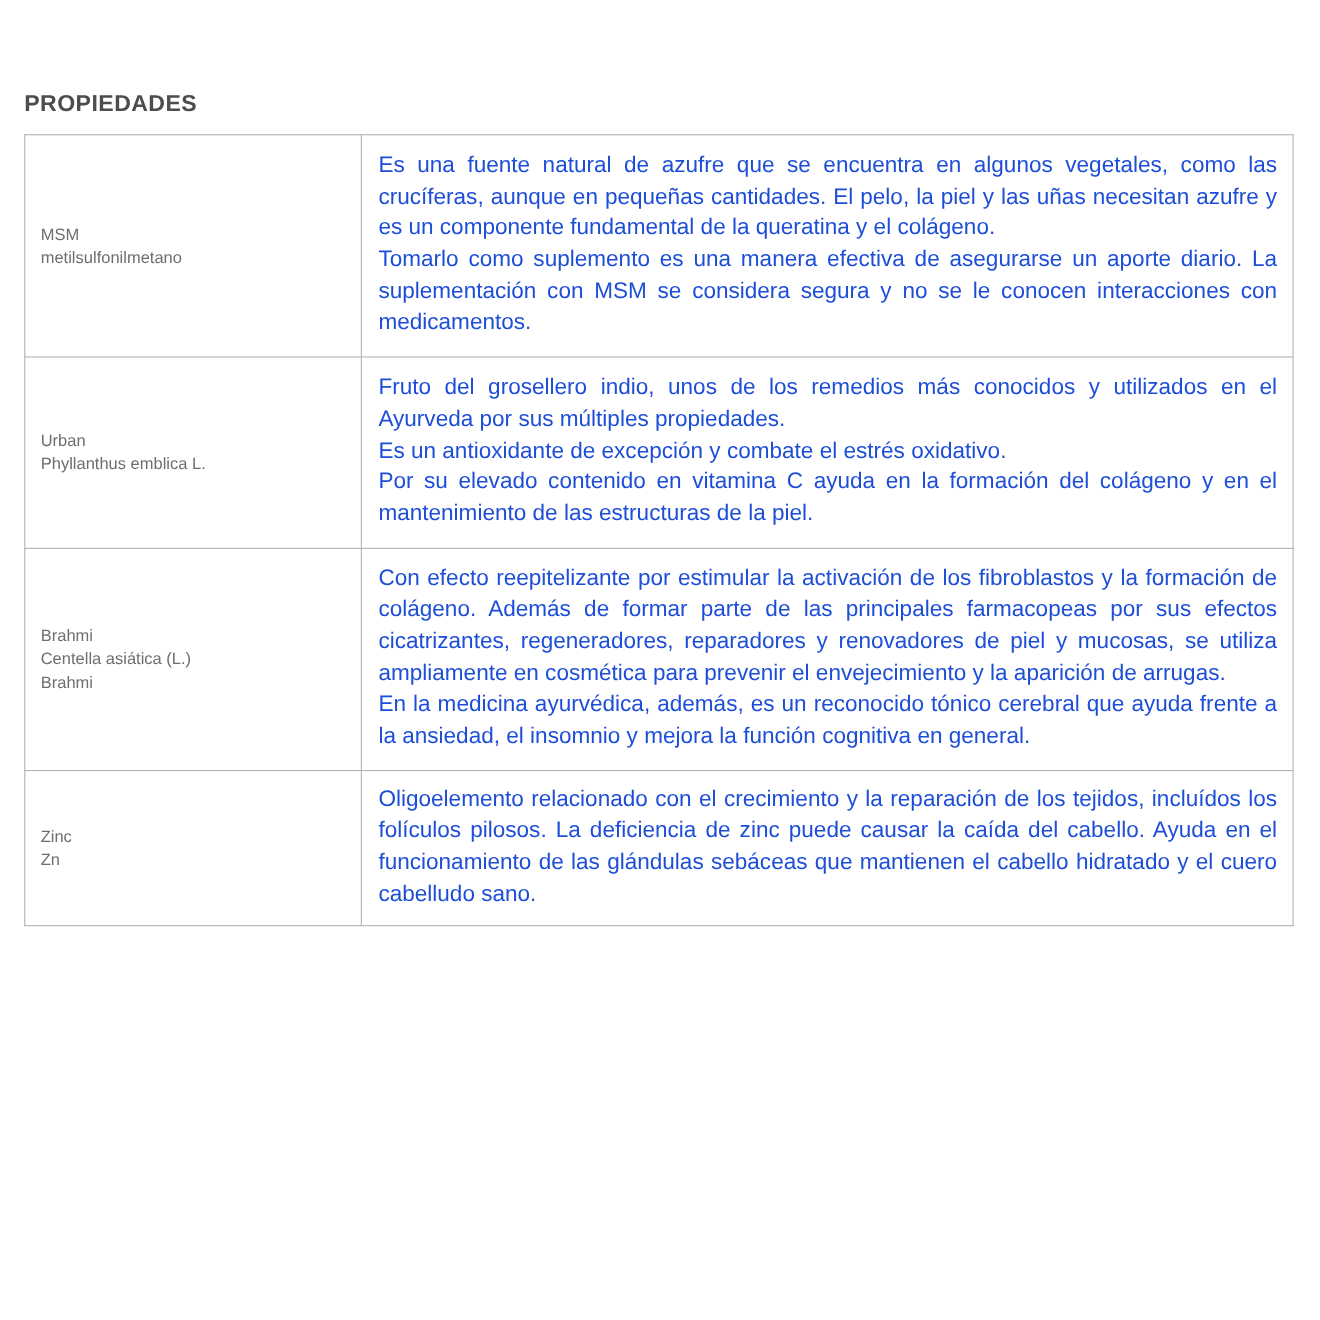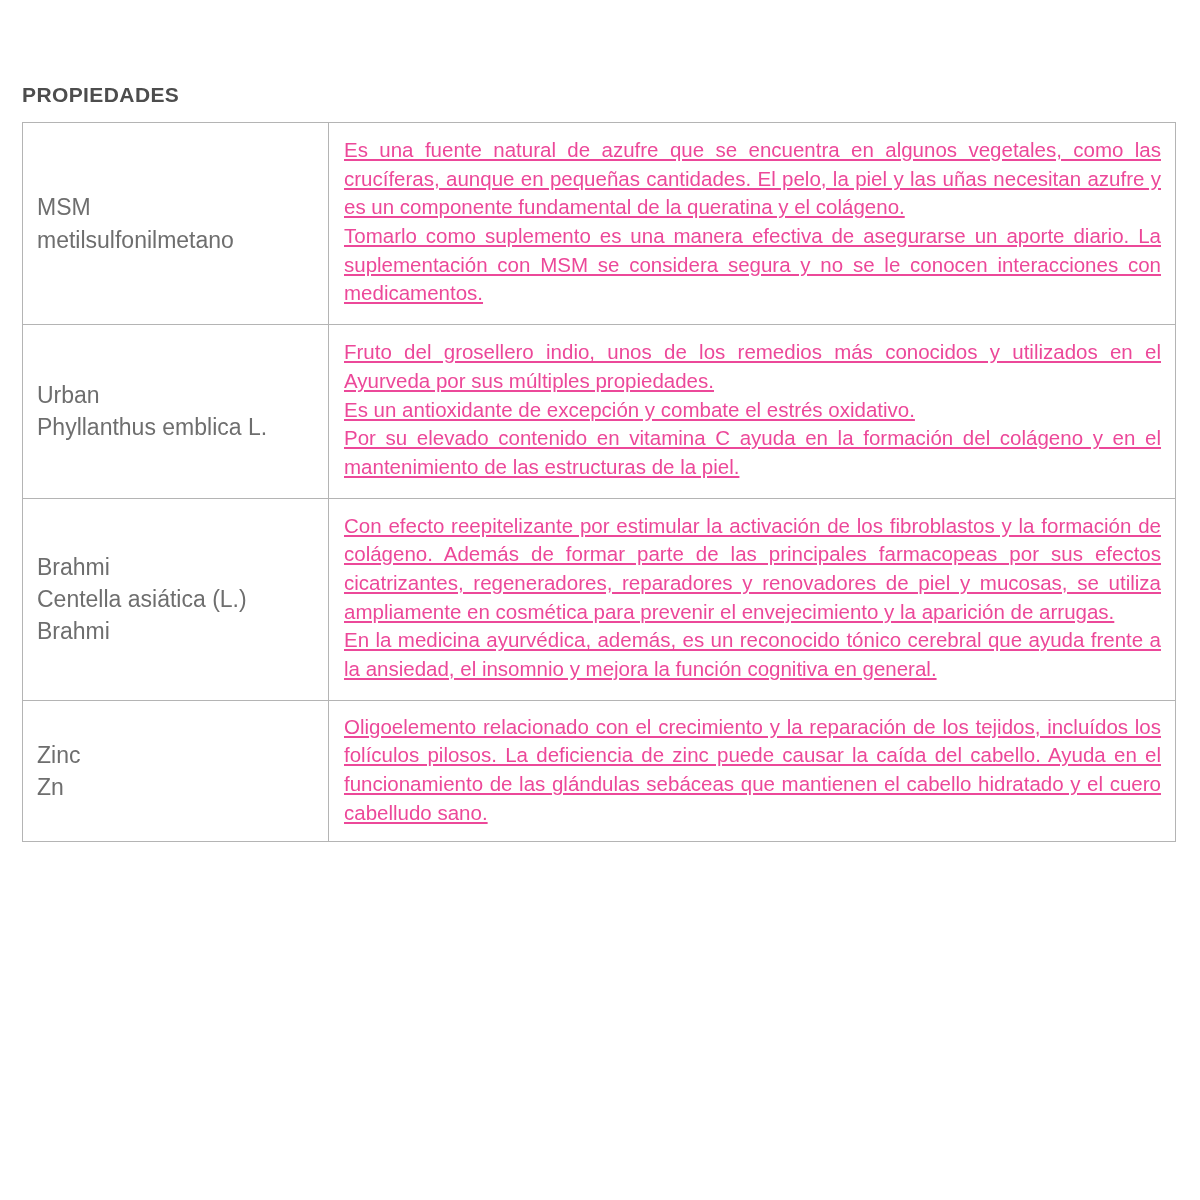--- a/index.html
+++ b/index.html
@@ -52,32 +52,31 @@
     width: 281px;
     padding: 10px 10px 10px 14px !important;
   }
 
   .col-desc {
     padding: 13px 14px 15px 15px !important;
     vertical-align: top !important;
   }
 
   .name-block {
-    font-size: 23px;
+    font-size: 15px;
     line-height: 1.40;
     color: #6e6e6e;
   }
   .name-block .ital {
   }
 
   .desc-block {
     font-size: 20.5px;
     line-height: 1.40;
-    color: #ec4899;
-    text-decoration: underline;
+    color: #1d4ed8;
   }
 
   .para {
     margin: 0;
     text-align: justify;
     text-justify: inter-word;
   }
 
   
   tr[data-name="table-row-msm"] .col-desc { padding-top: 13px !important; padding-bottom: 16px !important; }

